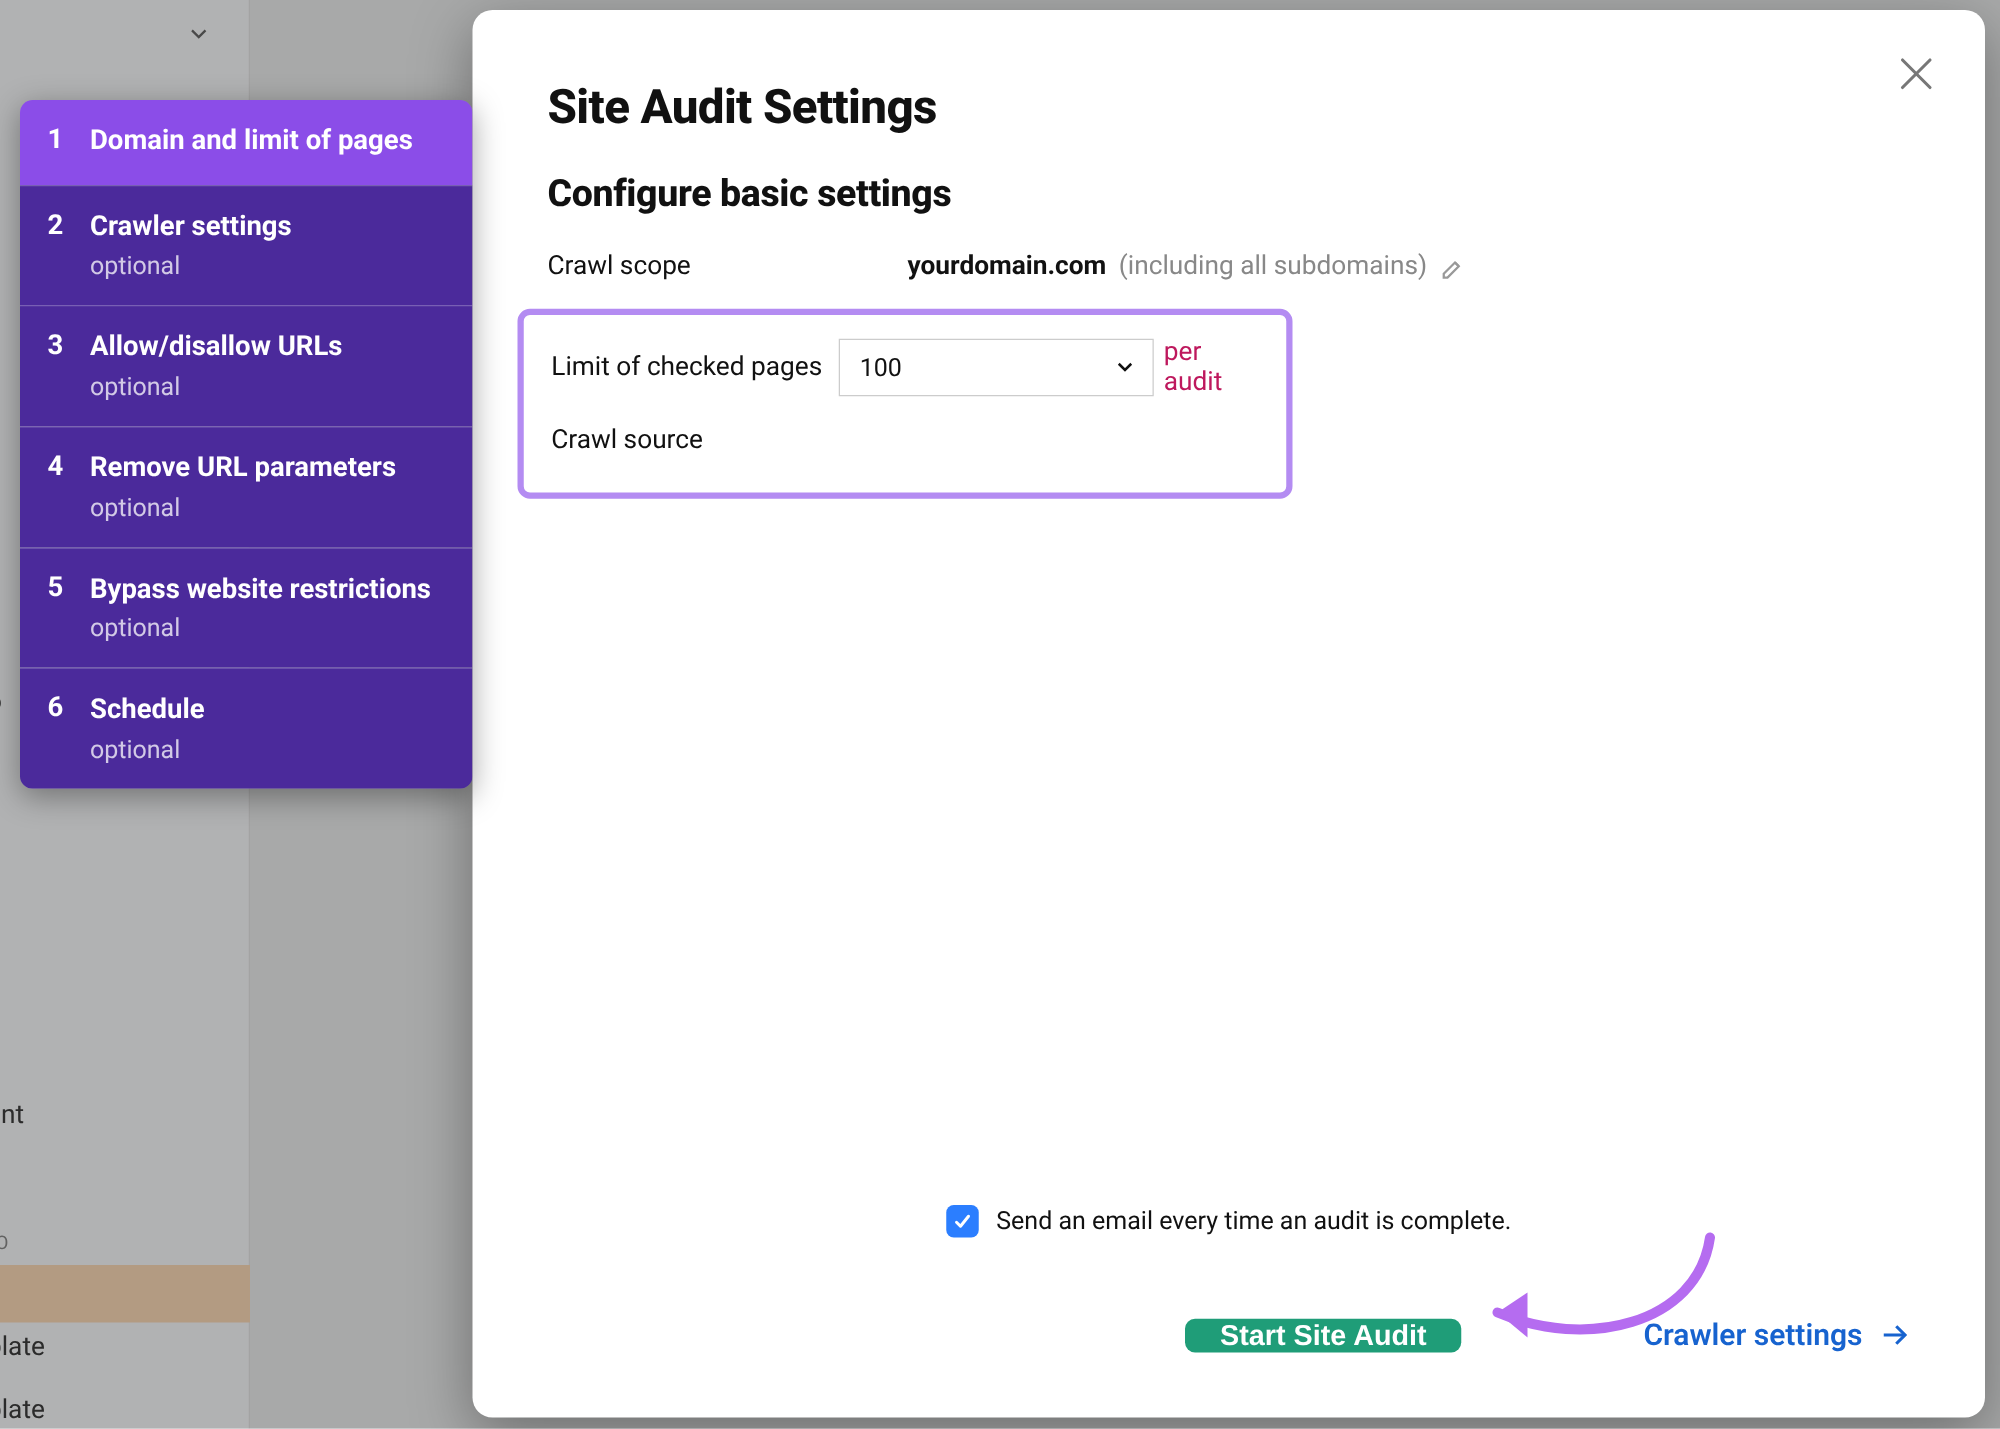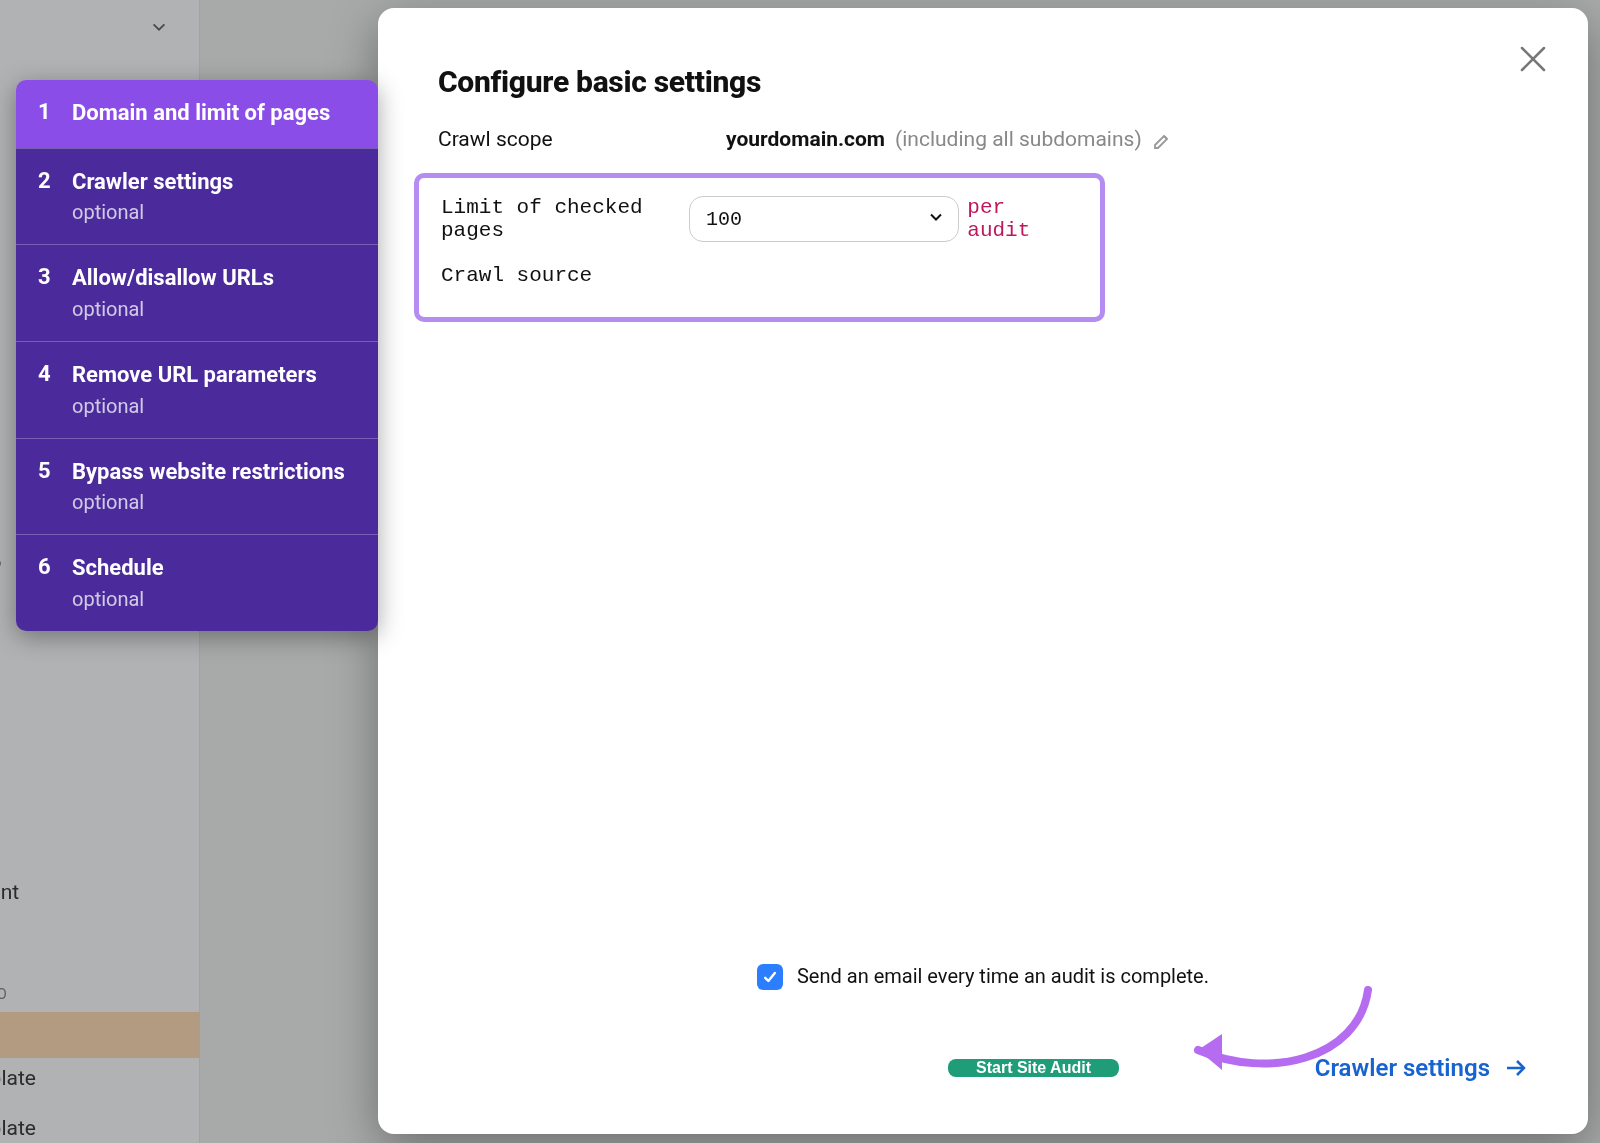--- a/index.html
+++ b/index.html
@@ -126,30 +126,29 @@
   .scope-val { display:flex; align-items:flex-end; gap:10px; font-size:21px; }
   .scope-val .domain { font-weight: 700; }
   .scope-val .incl { color:#888; }
   .pencil { width:20px; height:20px; cursor:pointer; }
 
   .highlight-box {
     border: 5px solid #b48cf2;
     border-radius: 10px;
     padding: 18px 28px 8px 22px;
     margin: 0 0 16px -24px;
-    width: 691px;
-    font-family: Liberation Mono, monospace;
+    width: 620px;
   }
 
   .select {
     position: relative;
     width: 290px;
     height: 46px;
     border: 1px solid #ccc;
-    border-radius: 14px;
+    border-radius: 0;
     display: flex;
     align-items: center;
     padding: 0 16px;
     font-size: 20px;
     background:#fff;
     cursor: pointer;
   }
   .select .chev { position:absolute; right:14px; top:50%; transform:translateY(-50%); }
   .per-audit { font-size: 21px; color:#be185d; }
 
@@ -176,21 +175,21 @@
     position: absolute;
     bottom: 52px;
     left: 0; right: 60px;
     display:flex;
     align-items:center;
   }
   .start-btn {
     margin-left: 570px;
     background: #1f9d78;
     color:#fff;
-    font-size: 16px;
+    font-size: 23px;
     font-weight: 600;
     padding: 0 28px;
     border: none;
     border-radius: 8px;
     cursor: pointer;
   }
   .next-link {
     margin-left: auto;
     color: #1763cf;
     font-size: 24px;
@@ -280,20 +279,21 @@
 </div>
 
 <div class="modal">
   <div class="close-x">
     <svg viewBox="0 0 30 30">
         <line x1="4" y1="4" x2="26" y2="26"></line>
         <line x1="26" y1="4" x2="4" y2="26"></line>
       </svg>
   </div>
 
+  <h1 class="modal-title">Site Audit Settings</h1>
   <h2 class="modal-subtitle">Configure basic settings</h2>
 
   <div class="row">
     <div class="label">Crawl scope</div>
     <div class="scope-val">
       <span class="domain">yourdomain.com</span>
       <span class="incl">(including all subdomains)</span>
       <span class="pencil">
         <svg viewBox="0 0 20 20" width="20" height="20" fill="none" stroke="#999" stroke-width="1.8">
             <path d="M3 14l9-9 3 3-9 9H3v-3z"></path>

